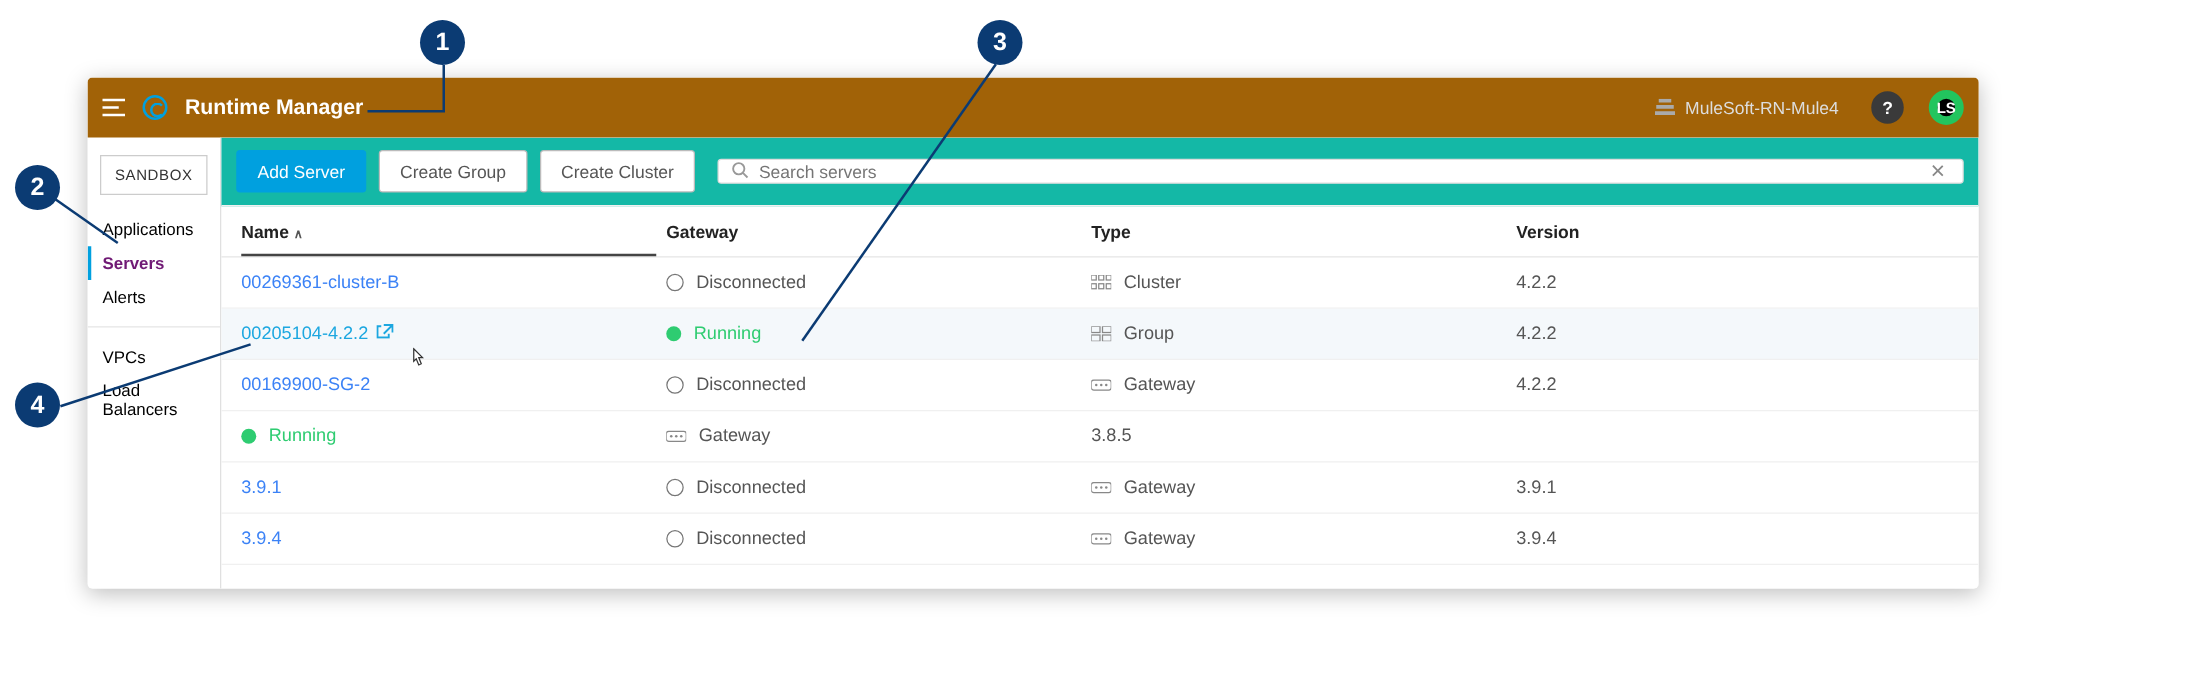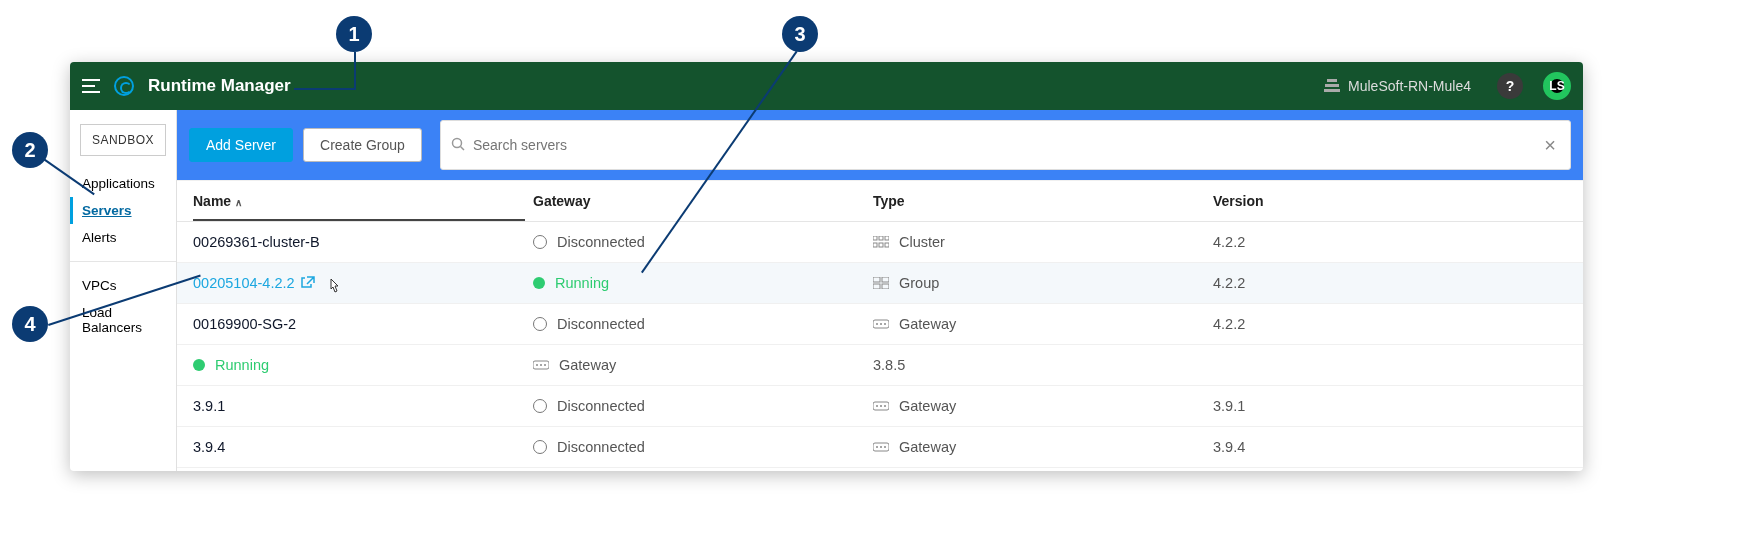--- a/index.html
+++ b/index.html
@@ -40,21 +40,21 @@
     right: 170px;
     bottom: 70px;
     box-shadow: 0 4px 18px rgba(0,0,0,0.25);
     border-radius: 4px;
     overflow: hidden;
     display: flex;
     flex-direction: column;
     background: #fff;
   }
   .top-bar {
-    background: #14532d;
+    background: #a16207;
     color: #fff;
     height: 48px;
     display: flex;
     align-items: center;
     padding: 0 12px;
     gap: 14px;
     flex-shrink: 0;
   }
   .menu-icon {
     width: 18px; height: 14px;
@@ -109,35 +109,35 @@
     color: #333;
     cursor: pointer;
   }
   .side-nav { list-style:none; }
   .side-nav li {
     padding: 6px 12px;
     font-size: 13.5px;
     color: #000000;
     cursor: pointer;
   }
-  .side-nav li.active { font-weight: 700; color: #0369a1; border-left: 3px solid #00a0df; padding-left: 9px; text-decoration: underline;}
+  .side-nav li.active { font-weight: 700; color: #701a75; border-left: 3px solid #00a0df; padding-left: 9px;}
   .side-divider { border-top: 1px solid #e5e5e5; margin: 10px 0; }
   .main {
     flex:1;
     display:flex;
     flex-direction:column;
     overflow:hidden;
   }
   .toolbar {
     display:flex;
     align-items:center;
     gap: 10px;
     padding: 10px 12px;
     border-bottom: 1px solid #f0f0f0;
-    background:#3b82f6;
+    background:#14b8a6;
   }
   .btn {
     padding: 8px 16px;
     border-radius: 3px;
     font-size: 14px;
     cursor: pointer;
     border: 1px solid #bbb;
     background:#fff;
     color:#555;
   }
@@ -147,21 +147,21 @@
     color: #fff;
   }
   .search-wrap {
     flex:1;
     display:flex;
     align-items:center;
     border: 1px solid #ddd;
     border-radius: 3px;
     background:#fff;
     padding: 0 10px;
-    height: 50px;
+    height: 20px;
     margin-left: 8px;
   }
   .search-wrap input {
     border:none; outline:none; flex:1; font-size:14px; background:transparent; color:#555;
     padding: 6px 8px;
   }
   .search-icon { color:#999; font-size: 14px; }
   .clear-x { color:#888; font-size: 20px; cursor:pointer; padding: 0 4px;}
   .table-head {
     display:flex;
@@ -180,21 +180,21 @@
   .row {
     display:flex;
     align-items:center;
     padding: 12px 16px;
     border-bottom: 1px solid #f0f0f0;
     font-size: 14.5px;
     color:#555;
     cursor: pointer;
   }
   .row.hover { background: #f4f8fb; }
-  .row .col-name { color:#0f172a; }
+  .row .col-name { color:#3b82f6; }
   .row.hover .col-name { color:#1ca7e0; }
   .status-cell { display:flex; align-items:center; gap:10px; }
   .dot-open {
     width:14px; height:14px; border-radius:50%;
     border: 1.5px solid #777;
     display:inline-block;
   }
   .dot-solid {
     width:12px; height:12px; border-radius:50%;
     background:#2ecc71;
@@ -268,20 +268,21 @@
       <ul class="side-nav">
         <li>VPCs</li>
         <li>Load Balancers</li>
       </ul>
     </div>
 
     <div class="main">
       <div class="toolbar">
         <button class="btn btn-primary">Add Server</button>
         <button class="btn">Create Group</button>
+        <button class="btn">Create Cluster</button>
         <div class="search-wrap">
           <span class="search-icon">
             <svg width="14" height="14" viewBox="0 0 14 14">
                 <circle cx="6" cy="6" r="4.5" fill="none" stroke="#999" stroke-width="1.5"></circle>
                 <line x1="9.5" y1="9.5" x2="13" y2="13" stroke="#999" stroke-width="1.5"></line>
               </svg>
           </span>
           <input type="text" placeholder="Search servers" style="">
           <span class="clear-x">×</span>
         </div>

